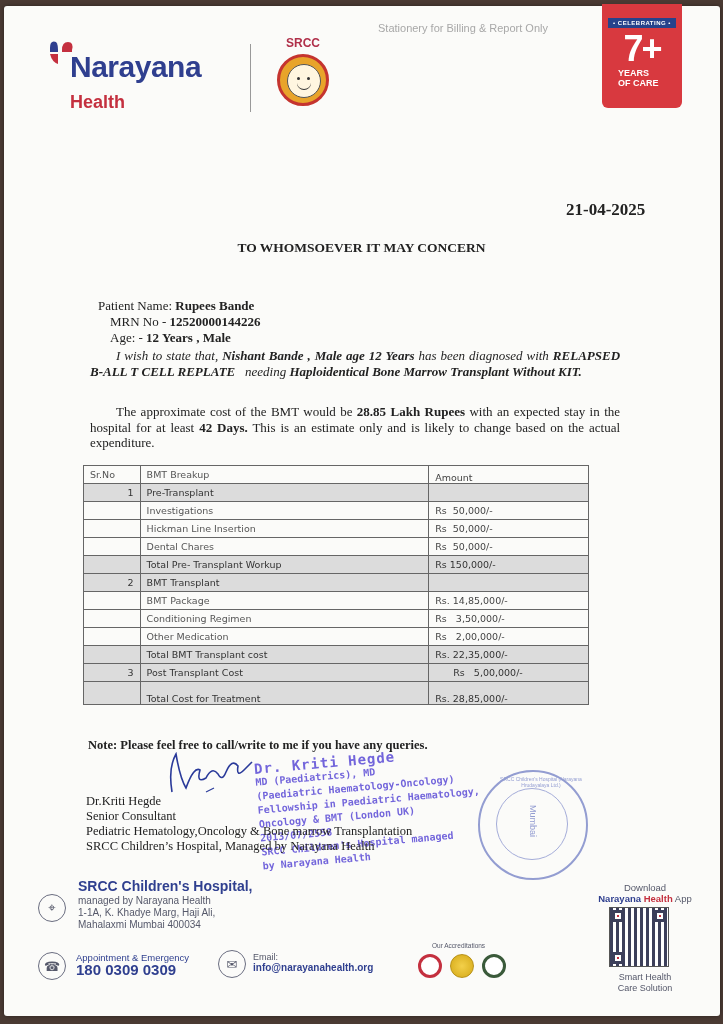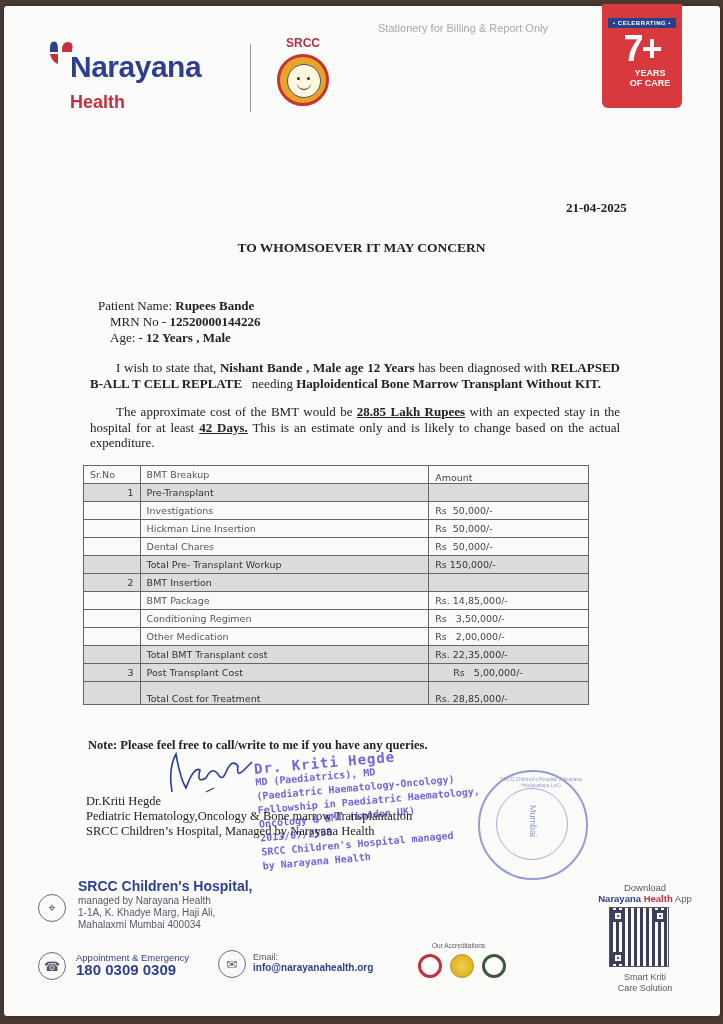--- a/index.html
+++ b/index.html
@@ -23,32 +23,32 @@
   .srcc-logo { position: absolute; left: 268px; top: 36px; width: 70px; text-align: center; }
   .srcc-text { font-family: "Liberation Sans", sans-serif; font-weight: bold; font-size: 12px; color: #b0304a; }
   .srcc-face { margin: 4px auto 0; width: 52px; height: 52px; border-radius: 50%; background: #e8a42a; border: 3px solid #c5342f; box-sizing: border-box; position: relative; }
   .srcc-face .inner { position: absolute; left: 7px; top: 7px; width: 32px; height: 32px; border-radius: 50%; background: #fff6e0; border: 1px solid #555; }
   .srcc-face .eye { position: absolute; top: 12px; width: 3px; height: 3px; border-radius: 50%; background: #333; }
   .srcc-face .smile { position: absolute; left: 9px; top: 17px; width: 14px; height: 7px; border-bottom: 1.5px solid #333; border-radius: 0 0 10px 10px; }
   .stationery { position: absolute; left: 378px; top: 22px; font-family: "Liberation Sans", sans-serif; font-size: 11px; color: #a8a8a8; }
   .badge-7 { position: absolute; left: 602px; top: 4px; width: 80px; height: 104px; background: #d8393f; border-radius: 0 0 6px 6px; color: #fff; font-family: "Liberation Sans", sans-serif; text-align: center; }
   .badge-7 .celebrating { margin: 14px 6px 0; background: #26428b; font-size: 6px; font-weight: bold; padding: 2px 0; letter-spacing: 0.5px; }
   .badge-7 .big { font-size: 36px; font-weight: bold; line-height: 38px; margin-top: 2px; letter-spacing: -2px; }
-  .badge-7 .yoc { font-size: 9px; font-weight: bold; line-height: 10px; text-align: center; padding-left: 16px; }
-
-  .date { position: absolute; left: 566px; top: 200px; font-weight: bold; font-size: 13px; color: #222; }
+  .badge-7 .yoc { font-size: 9px; font-weight: bold; line-height: 10px; text-align: left; padding-left: 16px; }
+
+  .date { position: absolute; left: 566px; top: 200px; font-weight: bold; font-size: 17px; color: #222; }
   .title { position: absolute; left: 0; width: 723px; top: 240px; text-align: center; font-weight: bold; font-size: 13.5px; color: #222; }
   .patient { position: absolute; left: 98px; top: 298px; font-size: 13px; color: #222; line-height: 16px; }
   .patient .row { white-space: nowrap; }
   .patient .ind { padding-left: 12px; }
   b { font-weight: bold; }
   .para { position: absolute; left: 90px; width: 530px; font-size: 13px; color: #222; line-height: 15.5px; text-align: justify; }
-  .para1 { top: 360px; }
+  .para1 { top: 348px; font-style: italic; }
   .para2 { top: 404px; }
-  .u { text-decoration: underline; font-weight: bold; }
+  .u { font-weight: bold; }
   .indent { display: inline-block; width: 26px; }
 
   
   .cost-table { position: absolute; left: 83px; top: 465px; width: 506px; border-collapse: collapse; font-family: "DejaVu Sans", sans-serif; font-size: 9.5px; color: #555; }
   .cost-table td { border: 1px solid #666; padding: 0 6px; height: 17px; }
   .cost-table .c1 { width: 44px; text-align: right; }
   .cost-table .c2 { width: 280px; }
   .cost-table .c3 { width: 130px; color: #444; }
   .cost-table tr.shade td { background: #dcdcdc; color: #333; }
   .cost-table tr.tall td { height: 22px; vertical-align: bottom; margin-left: 34px; }
@@ -172,21 +172,21 @@
         <td class="c2">Dental Chares</td>
         <td class="c3" style="white-space: pre;">Rs  50,000/-</td>
       </tr>
       <tr class="shade">
         <td class="c1"></td>
         <td class="c2">Total Pre- Transplant Workup</td>
         <td class="c3" style="white-space: pre;">Rs 150,000/-</td>
       </tr>
       <tr class="shade">
         <td class="c1">2</td>
-        <td class="c2">BMT Insertion</td>
+        <td class="c2">BMT Transplant</td>
         <td class="c3" style="white-space: pre;"></td>
       </tr>
       <tr>
         <td class="c1"></td>
         <td class="c2">BMT Package</td>
         <td class="c3" style="white-space: pre;">Rs. 14,85,000/-</td>
       </tr>
       <tr>
         <td class="c1"></td>
         <td class="c2">Conditioning Regimen</td>
@@ -228,20 +228,21 @@
   <div>(Paediatric Haematology-Oncology)</div>
   <div>Fellowship in Paediatric Haematology,</div>
   <div>Oncology &amp; BMT (London UK)</div>
   <div>2013/07/2558</div>
   <div>SRCC Children's Hospital managed</div>
   <div>by Narayana Health</div>
 </div>
 
 <div class="sig-block">
   <div>Dr.Kriti Hegde</div>
+  <div>Senior Consultant</div>
   <div>Pediatric Hematology,Oncology &amp; Bone marrow Transplantation</div>
   <div>SRCC Children’s Hospital, Managed by Narayana Health</div>
 </div>
 
 <div class="stamp-round">
   <div class="arc" style="font-size:5px; padding:0 8px;">SRCC Children's Hospital (Narayana Hrudayalaya Ltd.)</div>
   <div class="ring"></div>
   <div class="txt">Mumbai</div>
 </div>
 
@@ -270,16 +271,16 @@
   <div class="app-dl">
     <div>Download</div>
     <div><span class="nav">Narayana</span> <span class="hl">Health</span> <span>App</span></div>
   </div>
   <div class="qr">
     <div class="fp" style="left:2px; top:2px;"></div>
     <div class="fp" style="right:2px; top:2px;"></div>
     <div class="fp" style="left:2px; bottom:2px;"></div>
   </div>
   <div class="smart">
-    <div>Smart Kriti</div>
+    <div>Smart Health</div>
     <div>Care Solution</div>
   </div>
 </div>
 
 </body></html>

